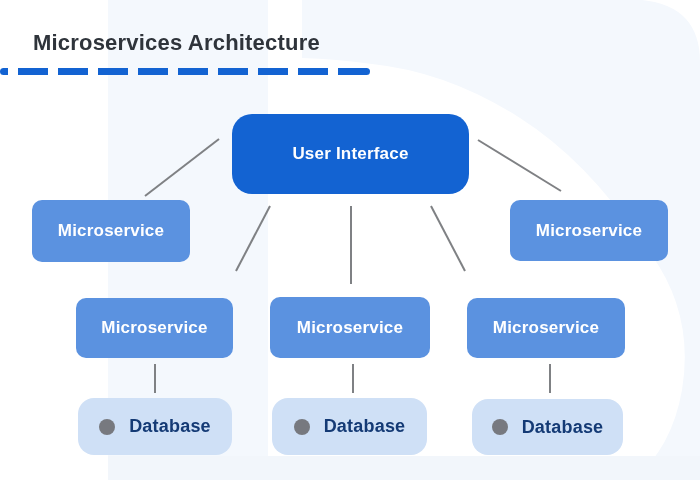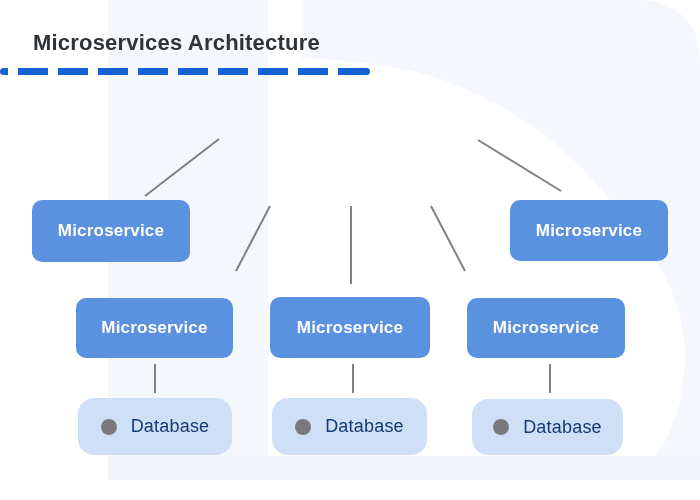--- a/index.html
+++ b/index.html
@@ -110,21 +110,21 @@
   .db-3 { left: 472px; top: 399px; width: 151px; height: 56px; }
   .db-dot {
     width: 16px; height: 16px;
     border-radius: 50%;
     background: #77797f;
     flex: 0 0 auto;
   }
   .node-database .node-label {
     color: #143a75;
     font-size: 18px;
-    font-weight: 400;
+    font-weight: 700;
     letter-spacing: 0.2px;
   }
   
   .bottom-accent-bar {
     position: absolute;
     left: 85px; top: 490px;
     width: 260px; height: 12px;
     background: #1b4384;
   }
 </style>
@@ -146,20 +146,23 @@
     <line x1="145" y1="196" x2="219" y2="139"></line>
     <line x1="478" y1="140" x2="561" y2="191"></line>
     <line x1="270" y1="206" x2="236" y2="271"></line>
     <line x1="351" y1="206" x2="351" y2="284"></line>
     <line x1="431" y1="206" x2="465" y2="271"></line>
     <line x1="155" y1="364" x2="155" y2="393"></line>
     <line x1="353" y1="364" x2="353" y2="393"></line>
     <line x1="550" y1="364" x2="550" y2="393"></line>
   </svg>
 
+  <div class="node node-root">
+    <span class="node-label">User Interface</span>
+  </div>
 
   <div class="node node-service svc-left">
     <span class="node-label">Microservice</span>
   </div>
   <div class="node node-service svc-right">
     <span class="node-label">Microservice</span>
   </div>
   <div class="node node-service svc-mid-a">
     <span class="node-label">Microservice</span>
   </div>

